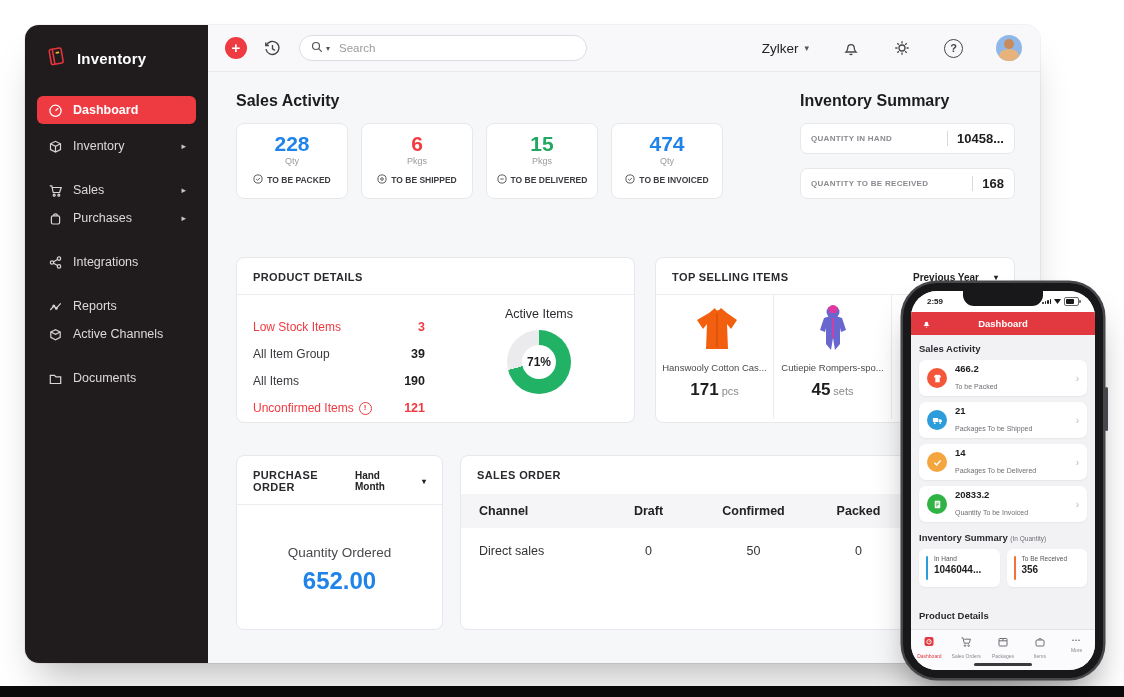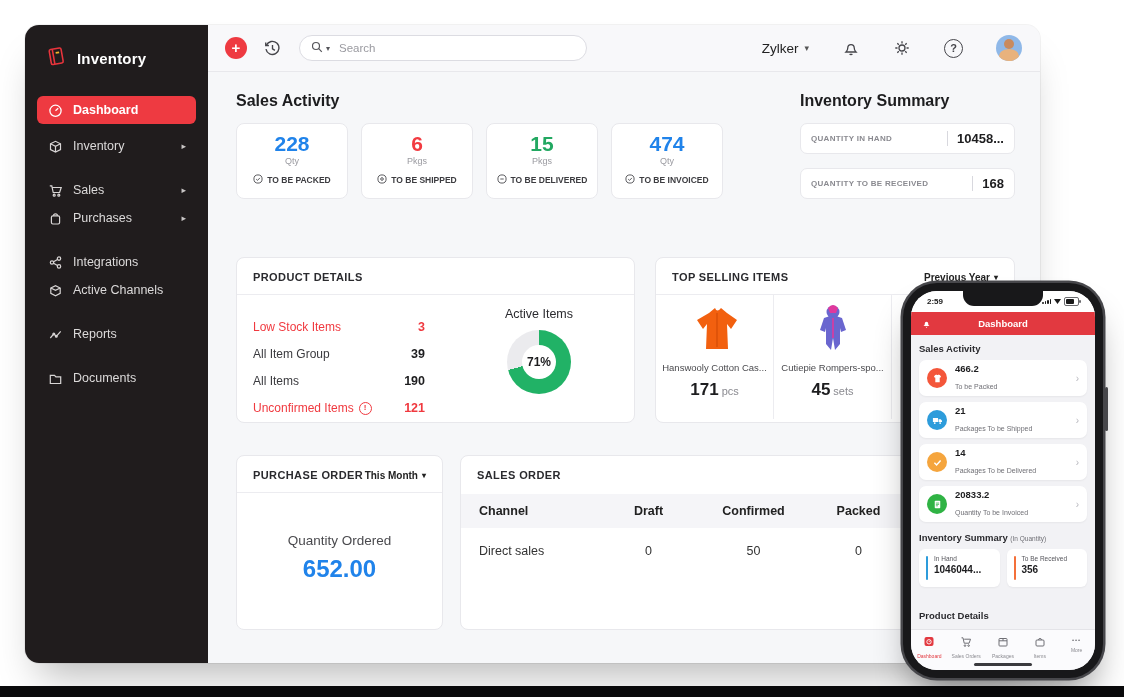--- a/index.html
+++ b/index.html
@@ -53,21 +53,21 @@
   #inventory-summary{position:absolute;left:592px;top:20px;width:215px;}
   .sum-row{margin-top:13px;height:31px;background:#fff;border:1px solid #e8e8ec;border-radius:7px;display:flex;align-items:center;padding:8px 10px;box-sizing:border-box;}
   .sum-row + .sum-row{margin-top:14px;}
   .sum-label{font-size:8px;color:#8a8a90;font-weight:bold;letter-spacing:.3px;}
   .sum-value{margin-left:auto;font-size:13px;font-weight:bold;color:#1d1d1f;padding-left:9px;border-left:1px solid #d8d8de;}
 
   .card{position:absolute;background:#fff;border:1px solid #e8e8ec;border-radius:8px;box-sizing:border-box;}
   .card-head{display:flex;align-items:center;padding:13px 16px 11px;}
   .card-head.underlined{border-bottom:1px solid #ececf0;}
   .card-title{font-size:11px;font-weight:bold;color:#2a2a2e;letter-spacing:.4px;}
-  .card-period{margin-left:auto;font-size:10px;font-weight:bold;color:#222;display:flex;align-items:center;gap:4px;cursor:pointer;}
+  .card-period{margin-left:auto;font-size:10px;font-weight:bold;color:#222;display:flex;align-items:center;gap:15px;cursor:pointer;}
   .card-period .caret{font-size:8px;}
 
   #product-details{left:28px;top:185px;width:399px;height:166px;}
   .pd-body{display:flex;padding:12px 16px 0;}
   .pd-rows{width:172px;}
   .pd-row{display:flex;align-items:flex-end;height:27px;font-size:12px;color:#3a3a3e;}
   .pd-row .v{margin-left:auto;font-weight:bold;font-size:12.5px;color:#1d1d1f;}
   .pd-row.alert,.pd-row.alert .v{color:#f0393f;}
   .info-badge{width:11px;height:11px;border:1px solid #f0393f;border-radius:50%;font-size:8px;line-height:10px;text-align:center;color:#f0393f;margin-left:5px;font-weight:bold;}
   .donut-wrap{margin-left:auto;width:130px;text-align:center;padding-right:14px;}
@@ -201,38 +201,38 @@
         <span class="nico">
             <svg width="15" height="15" viewBox="0 0 15 15" fill="none" stroke="#d8d5d5" stroke-width="1.2">
               <circle cx="4" cy="7.5" r="1.7"></circle>
               <circle cx="11" cy="3.6" r="1.7"></circle>
               <circle cx="11" cy="11.4" r="1.7"></circle>
               <path d="M5.6 6.7 9.4 4.4 M5.6 8.3 9.4 10.6"></path>
             </svg>
           </span>
         <span>Integrations</span>
       </div>
-      <div class="nav-item">
-        <span class="nico">
-            <svg width="15" height="15" viewBox="0 0 15 15" fill="none" stroke="#d8d5d5" stroke-width="1.2">
-              <path d="M2.8 5 7.5 2.6 12.2 5 12.2 10.4 7.5 12.8 2.8 10.4 Z"></path>
-              <path d="M2.8 5 7.5 7.4 12.2 5"></path>
-            </svg>
-          </span>
-        <span>Active Channels</span>
-      </div>
       <div class="nav-item mt16">
         <span class="nico">
             <svg width="15" height="15" viewBox="0 0 15 15" fill="none" stroke="#d8d5d5" stroke-width="1.2">
               <path d="M2.3 11 L5.8 6.9 8.3 9.3 12.7 4.3"></path>
               <circle cx="5.8" cy="6.9" r=".9"></circle>
               <circle cx="8.3" cy="9.3" r=".9"></circle>
             </svg>
           </span>
         <span>Reports</span>
+      </div>
+      <div class="nav-item">
+        <span class="nico">
+            <svg width="15" height="15" viewBox="0 0 15 15" fill="none" stroke="#d8d5d5" stroke-width="1.2">
+              <path d="M2.8 5 7.5 2.6 12.2 5 12.2 10.4 7.5 12.8 2.8 10.4 Z"></path>
+              <path d="M2.8 5 7.5 7.4 12.2 5"></path>
+            </svg>
+          </span>
+        <span>Active Channels</span>
       </div>
       <div class="nav-item mt16">
         <span class="nico">
             <svg width="15" height="15" viewBox="0 0 15 15" fill="none" stroke="#d8d5d5" stroke-width="1.2">
               <path d="M2.3 4.3 h4.2 l1.4 1.6 h4.8 v6.6 h-10.4 z"></path>
             </svg>
           </span>
         <span>Documents</span>
       </div>
     </nav>
@@ -406,21 +406,21 @@
           <div class="ts-qty"><span>45</span><span class="unit">sets</span></div>
         </div>
         <div class="ts-item"></div>
       </div>
     </section>
 
     <section class="card" id="purchase-order">
       <div class="card-head underlined">
         <span class="card-title">PURCHASE ORDER</span>
         <span class="card-period">
-            <span>This Month</span>
+            <span>Hand Month</span>
             <span class="caret">▾</span>
           </span>
       </div>
       <div class="po-body">
         <div class="po-label">Quantity Ordered</div>
         <div class="po-value" style="color: rgb(32, 131, 234);">652.00</div>
       </div>
     </section>
 
     <section class="card" id="sales-order">

